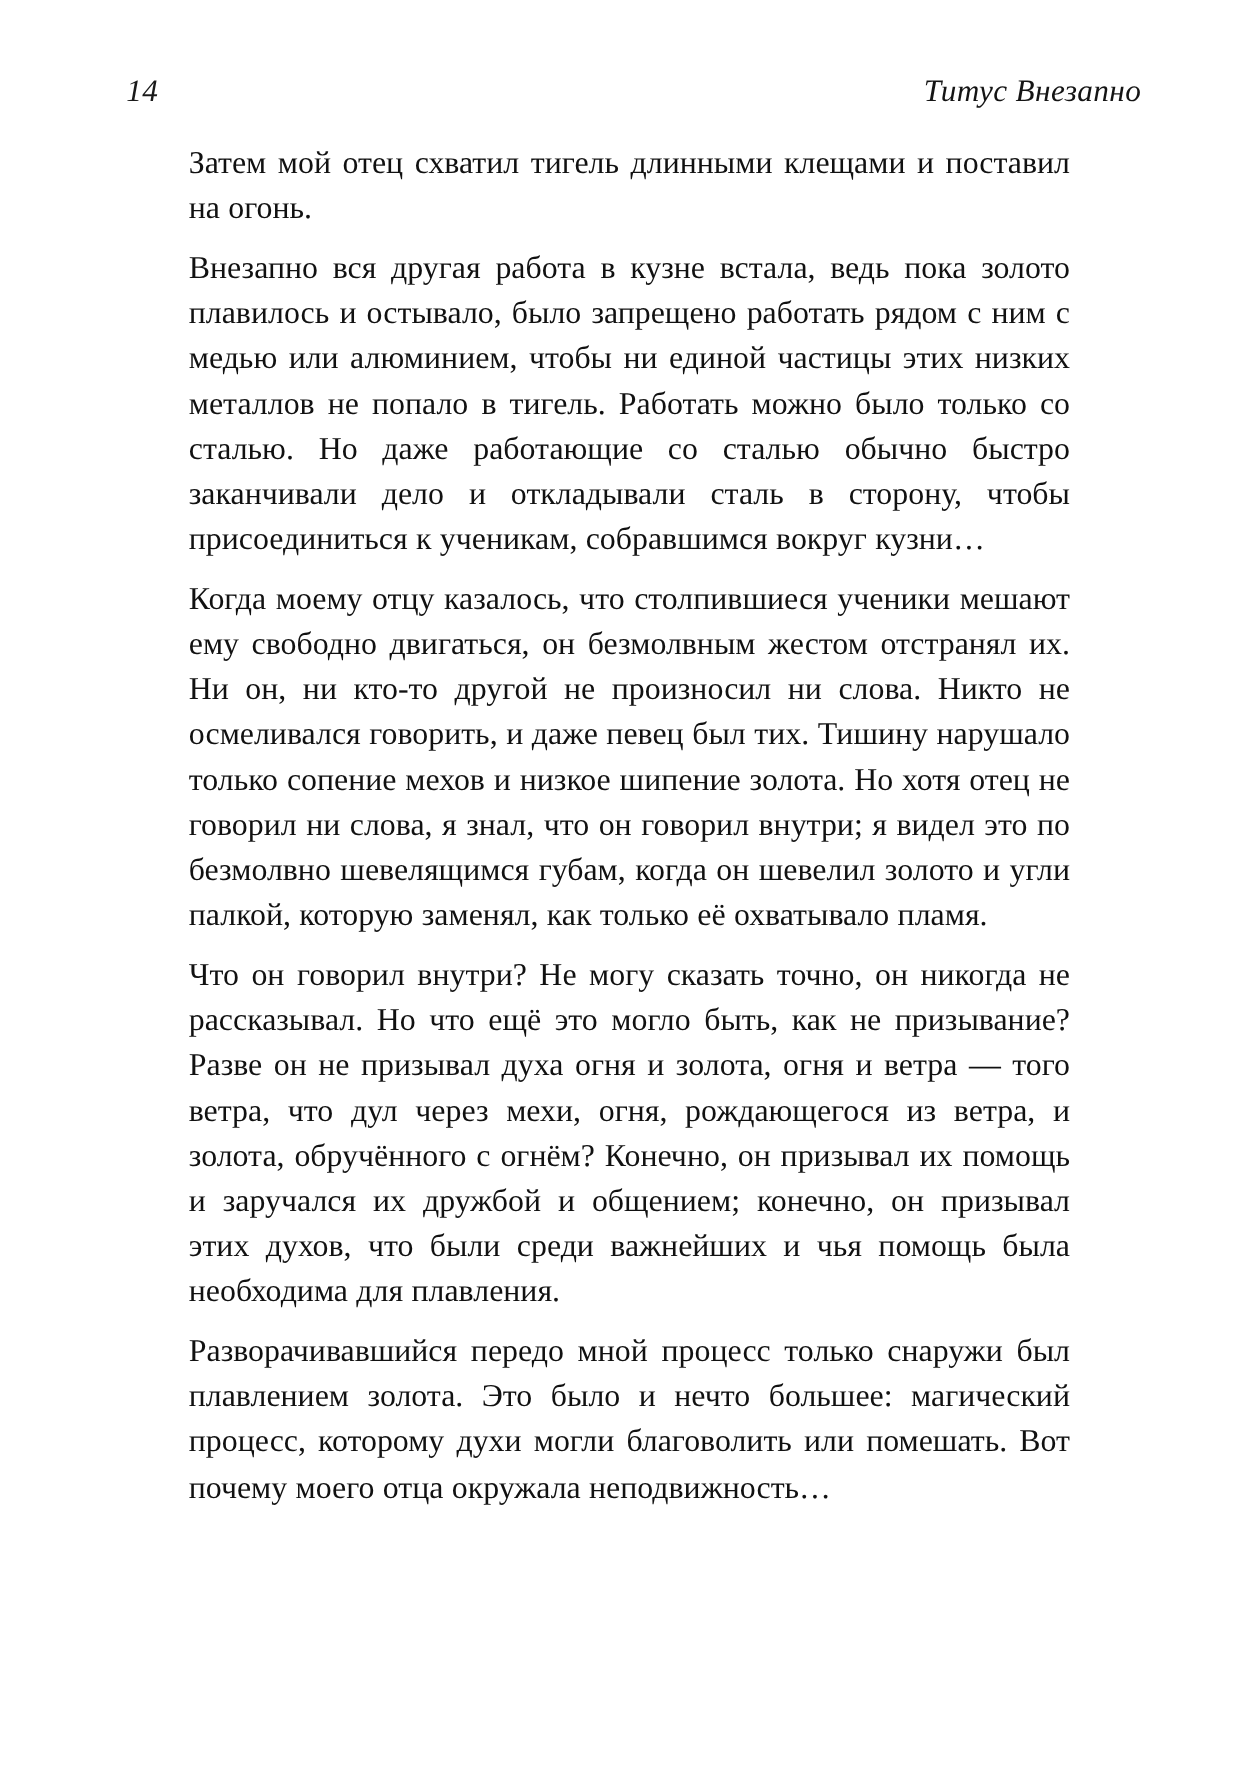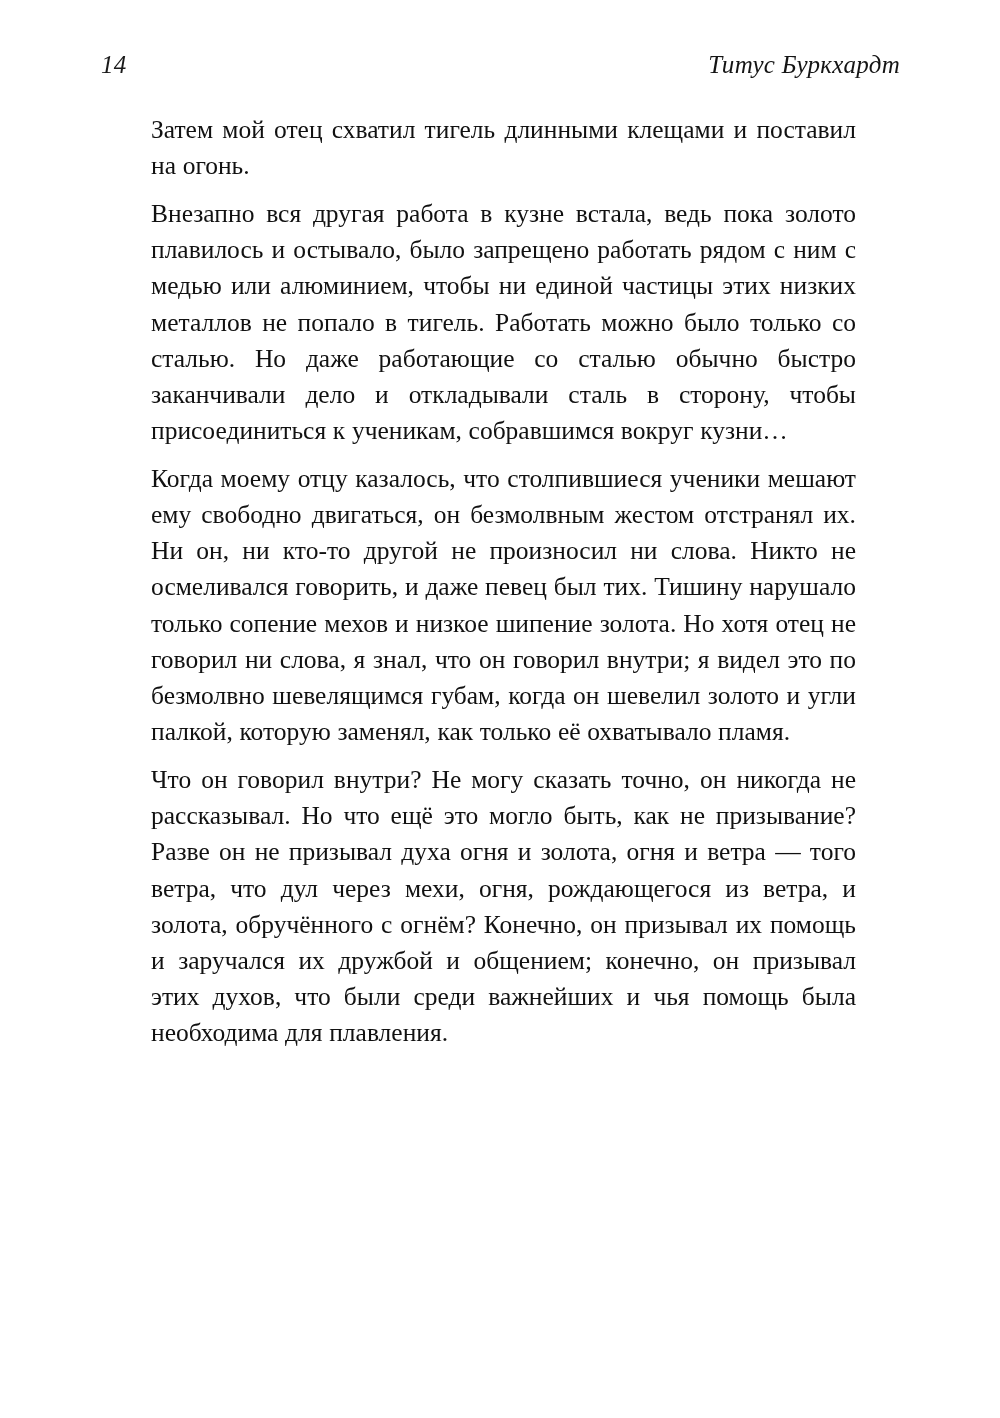--- a/index.html
+++ b/index.html
@@ -22,24 +22,24 @@
     position: absolute;
     inset: 0;
     background: #ffffff;
   }
 
   
   .running-head {
     position: absolute;
     top: 52px;
     left: 101px;
-    right: 100px;
+    right: 87px;
     height: 34px;
     display: flex;
-    align-items: flex-start;
+    align-items: flex-end;
     justify-content: space-between;
   }
   .folio {
     font-style: italic;
     font-size: 25px;
     line-height: 1;
     color: #1a1a1a;
     letter-spacing: 0.2px;
   }
   .head-title {
@@ -74,23 +74,24 @@
     margin-bottom: 0;
   }
 </style>
 </head>
 <body style="background: rgb(255, 255, 255); color: rgb(17, 17, 17);">
 
 <div class="page">
 
   <div class="running-head">
     <div class="folio">14</div>
-    <div class="head-title">Титус Буркхардт</div>
+    <div class="head-title">Титус Внезапно</div>
   </div>
 
   <div class="text-block">
     <p class="para">Затем мой отец схватил тигель длинными клещами и поставил на огонь.</p>
     <p class="para">Внезапно вся другая работа в кузне встала, ведь пока золото плавилось и остывало, было запрещено работать рядом с ним с медью или алюминием, чтобы ни единой частицы этих низких металлов не попало в тигель. Работать можно было только со сталью. Но даже работающие со сталью обычно быстро заканчивали дело и откладывали сталь в сторону, чтобы присоединиться к ученикам, собравшимся вокруг кузни…</p>
     <p class="para">Когда моему отцу казалось, что столпившиеся ученики мешают ему свободно двигаться, он безмолвным жестом отстранял их. Ни он, ни кто-то другой не произносил ни слова. Никто не осмеливался говорить, и даже певец был тих. Тишину нарушало только сопение мехов и низкое шипение золота. Но хотя отец не говорил ни слова, я знал, что он говорил внутри; я видел это по безмолвно шевелящимся губам, когда он шевелил золото и угли палкой, которую заменял, как только её охватывало пламя.</p>
     <p class="para">Что он говорил внутри? Не могу сказать точно, он никогда не рассказывал. Но что ещё это могло быть, как не призывание? Разве он не призывал духа огня и золота, огня и ветра — того ветра, что дул через мехи, огня, рождающегося из ветра, и золота, обручённого с огнём? Конечно, он призывал их помощь и заручался их дружбой и общением; конечно, он призывал этих духов, что были среди важнейших и чья помощь была необходима для плавления.</p>
+    <p class="para">Разворачивавшийся передо мной процесс только снаружи был плавлением золота. Это было и нечто большее: магический процесс, которому духи могли благоволить или помешать. Вот почему моего отца окружала неподвижность…</p>
   </div>
 
 </div>
 
 </body></html>

